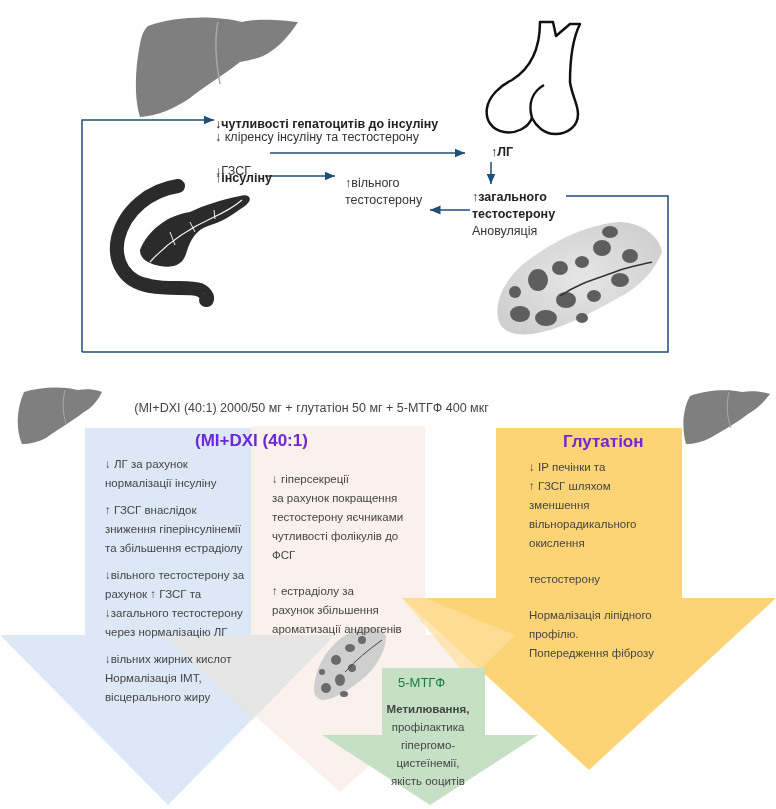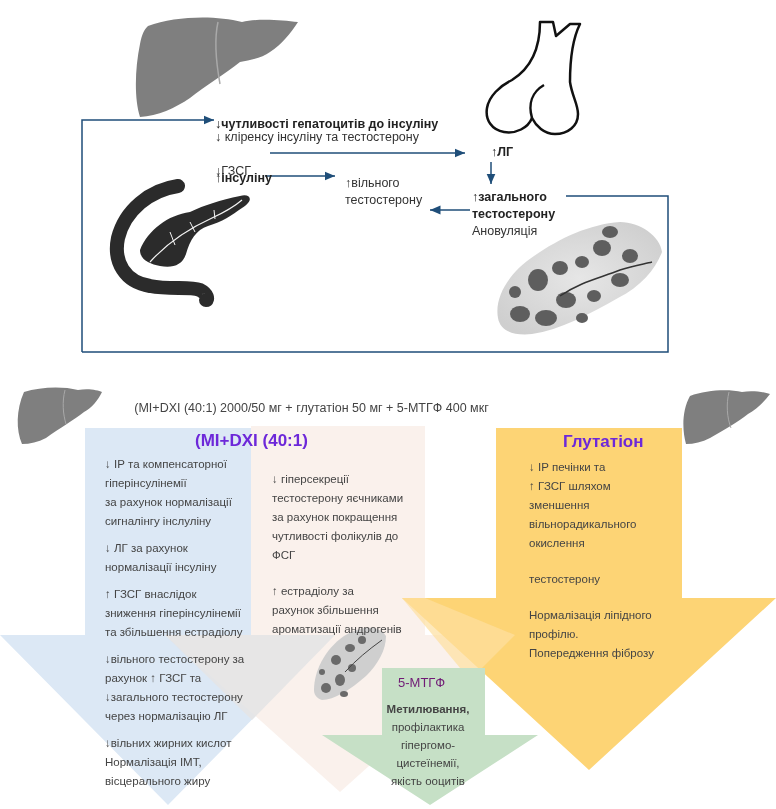--- a/index.html
+++ b/index.html
@@ -123,26 +123,20 @@
     </g>
     <path d="M345,672 C356,660 368,650 382,640" stroke="#444" stroke-width="1" fill="none"></path>
   </g>
 </svg>
 
 <div class="t" style="left:0;width:623px;text-align:center;top:400px;font-size:12.5px;color:#444;">(MI+DXI (40:1) 2000/50 мг + глутатіон 50 мг + 5-МТГФ 400 мкг</div>
 
 <div class="t hd" style="left:195px;top:432px;">(MI+DXI (40:1)</div>
 <div class="abs" style="left:105px;top:455px;width:160px;">
   <div class="sm" style="margin-bottom:8px;">
-    <div>↓ ІР та компенсаторної</div>
-    <div>гіперінсулінемії</div>
-    <div>за рахунок нормалізації</div>
-    <div>сигналінгу інслуліну</div>
-  </div>
-  <div class="sm" style="margin-bottom:8px;">
     <div>↓ ЛГ за рахунок</div>
     <div>нормалізації інсуліну</div>
   </div>
   <div class="sm" style="margin-bottom:8px;">
     <div>↑ ГЗСГ внаслідок</div>
     <div>зниження гіперінсулінемії</div>
     <div>та збільшення естрадіолу</div>
   </div>
   <div class="sm" style="margin-bottom:8px;">
     <div>↓вільного тестостерону за</div>
@@ -153,22 +147,22 @@
   <div class="sm">
     <div>↓вільних жирних кислот</div>
     <div>Нормалізація ІМТ,</div>
     <div>вісцерального жиру</div>
   </div>
 </div>
 
 <div class="abs" style="left:272px;top:470px;width:160px;">
   <div class="sm" style="margin-bottom:17px;">
     <div>↓ гіперсекреції</div>
+    <div>за рахунок покращення</div>
     <div>тестостерону яєчниками</div>
-    <div>за рахунок покращення</div>
     <div>чутливості фолікулів до</div>
     <div>ФСГ</div>
   </div>
   <div class="sm">
     <div>↑ естрадіолу за</div>
     <div>рахунок збільшення</div>
     <div>ароматизації андрогенів</div>
   </div>
 </div>
 
@@ -184,20 +178,20 @@
   <div class="sm" style="margin-bottom:17px;">
     <div>тестостерону</div>
   </div>
   <div class="sm">
     <div>Нормалізація ліпідного</div>
     <div>профілю.</div>
     <div>Попередження фіброзу</div>
   </div>
 </div>
 
-<div class="t" style="left:398px;top:674px;font-size:13px;color:#701a75;">5-МТГФ</div>
+<div class="t" style="left:398px;top:674px;font-size:13px;color:#15803d;">5-МТГФ</div>
 <div class="abs" style="left:372px;top:700px;width:112px;text-align:center;">
   <div class="sm" style="line-height:18px;font-weight:bold;">Метилювання,</div>
   <div class="sm" style="line-height:18px;">профілактика</div>
   <div class="sm" style="line-height:18px;">гіпергомо-</div>
   <div class="sm" style="line-height:18px;">цистеїнемії,</div>
   <div class="sm" style="line-height:18px;">якість ооцитів</div>
 </div>
 
 </body></html>

